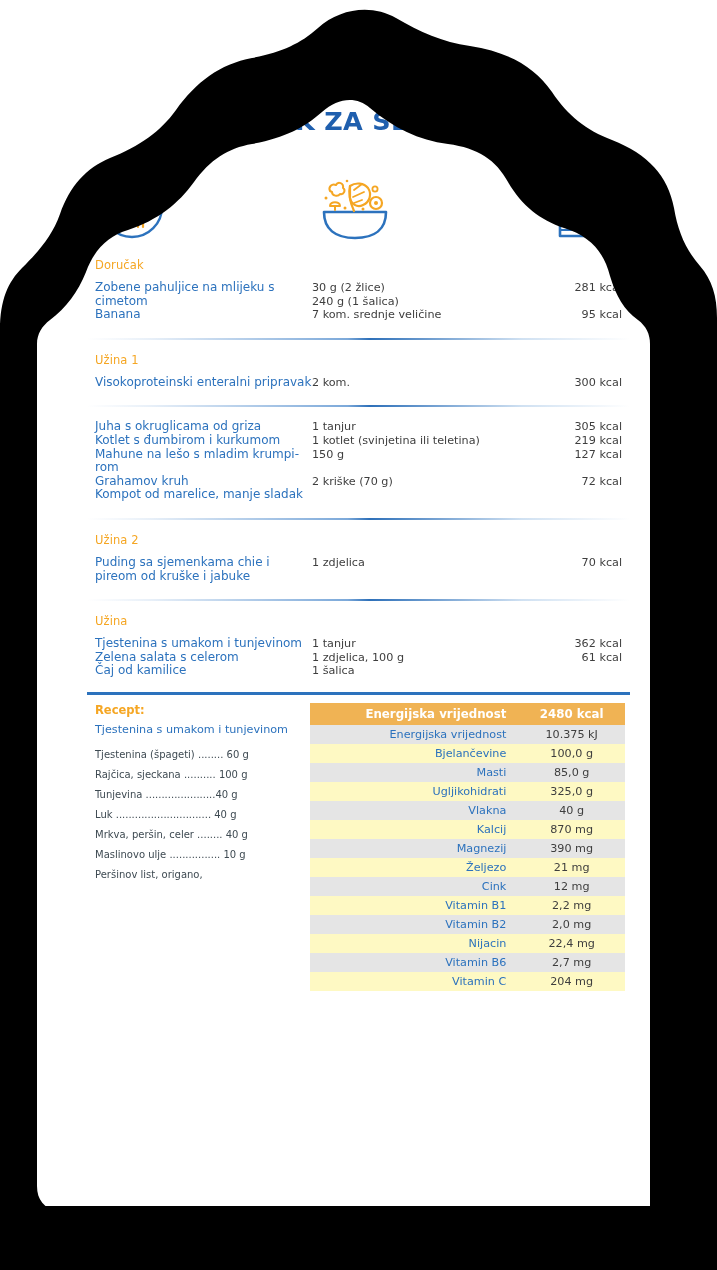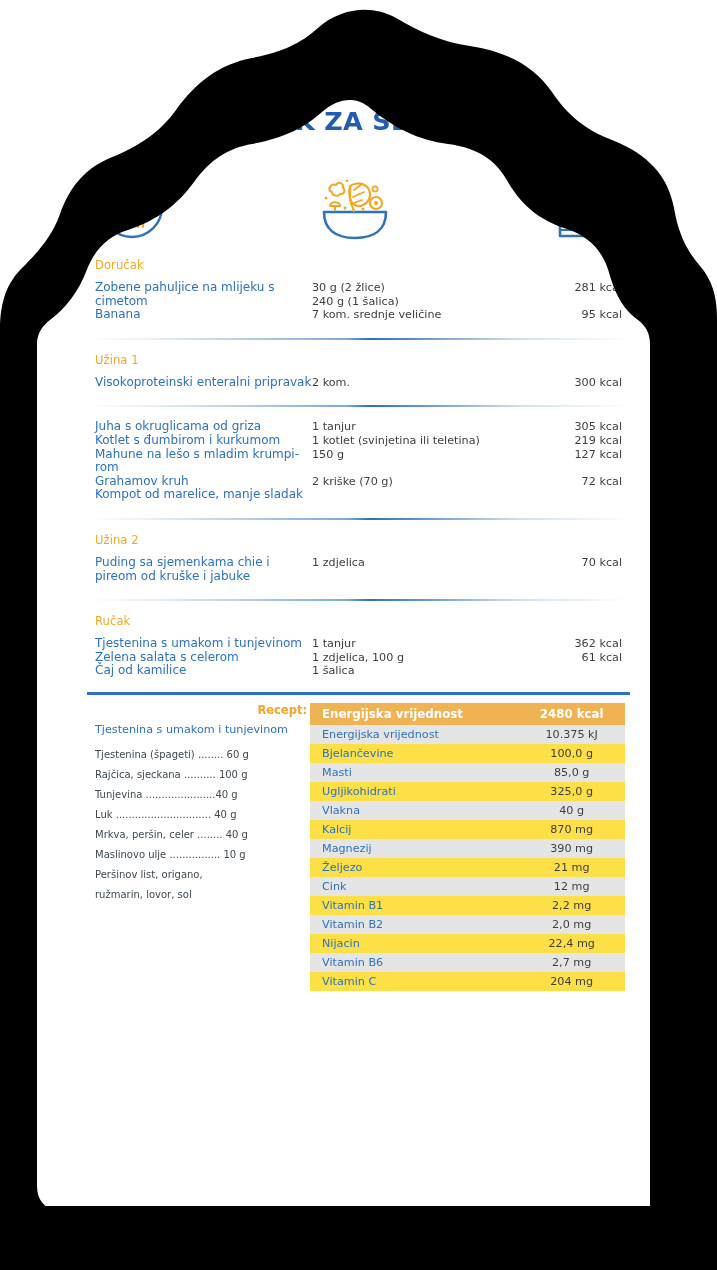--- a/index.html
+++ b/index.html
@@ -134,21 +134,20 @@
   .recipe-col {
     width: 220px;
     padding-left: 8px;
     box-sizing: border-box;
   }
   .recipe-title {
     color: #f5a623;
     font-weight: bold;
     font-size: 11.5px;
     margin-bottom: 4px;
-    text-align: right;
   }
   .recipe-dish {
     color: #2c72bd;
     font-size: 11.2px;
     line-height: 18px;
     margin-bottom: 6px;
   }
   .ingredient {
     color: #3e4a52;
     font-size: 10px;
@@ -177,22 +176,22 @@
   }
   table.nutri tr.head td {
     background: #f0b354;
     color: #ffffff;
     font-weight: bold;
     font-size: 11.8px;
     padding-top: 4px;
     padding-bottom: 4px;
   }
   table.nutri tr.odd  td { background: #e5e5e5; }
-  table.nutri tr.even td { background: #fde047; }
-  table.nutri td.lbl { color: #2c72bd; text-align: left; }
+  table.nutri tr.even td { background: #fef9c3; }
+  table.nutri td.lbl { color: #2c72bd; text-align: right; }
   table.nutri td.val { color: #3e3e3e; text-align: center; }
   table.nutri tr.head td.val { color: #ffffff; }
 </style>
 </head>
 <body>
 
 <div id="page">
 
   <div id="sheet">
 
@@ -326,21 +325,21 @@
         <div class="item-row">
           <div class="col-name">Puding sa sjemenkama chie i pireom od kruške i jabuke</div>
           <div class="col-qty">1 zdjelica</div>
           <div class="col-kcal">70 kcal</div>
         </div>
       </div>
 
       <div class="divider"></div>
 
       <div class="meal-block">
-        <div class="meal-title">Ručak</div>
+        <div class="meal-title">Užina</div>
         <div class="item-row">
           <div class="col-name">Tjestenina s umakom i tunjevinom</div>
           <div class="col-qty">1 tanjur</div>
           <div class="col-kcal">362 kcal</div>
         </div>
         <div class="item-row">
           <div class="col-name">Zelena salata s celerom</div>
           <div class="col-qty">1 zdjelica, 100 g</div>
           <div class="col-kcal">61 kcal</div>
         </div>
@@ -359,21 +358,20 @@
       <div class="recipe-col">
         <div class="recipe-title">Recept:</div>
         <div class="recipe-dish">Tjestenina s umakom i tunjevinom</div>
         <div class="ingredient">Tjestenina (špageti) ........ 60 g</div>
         <div class="ingredient">Rajčica, sjeckana .......... 100 g</div>
         <div class="ingredient">Tunjevina ......................40 g</div>
         <div class="ingredient">Luk .............................. 40 g</div>
         <div class="ingredient">Mrkva, peršin, celer ........ 40 g</div>
         <div class="ingredient">Maslinovo ulje ................ 10 g</div>
         <div class="ingredient">Peršinov list, origano,</div>
-        <div class="ingredient">ružmarin, lovor, sol</div>
       </div>
 
       <div class="table-col">
         <table class="nutri">
           <tbody>
             <tr class="head">
               <td class="lbl">Energijska vrijednost</td>
               <td class="val">2480 kcal</td>
             </tr>
             <tr class="odd">

